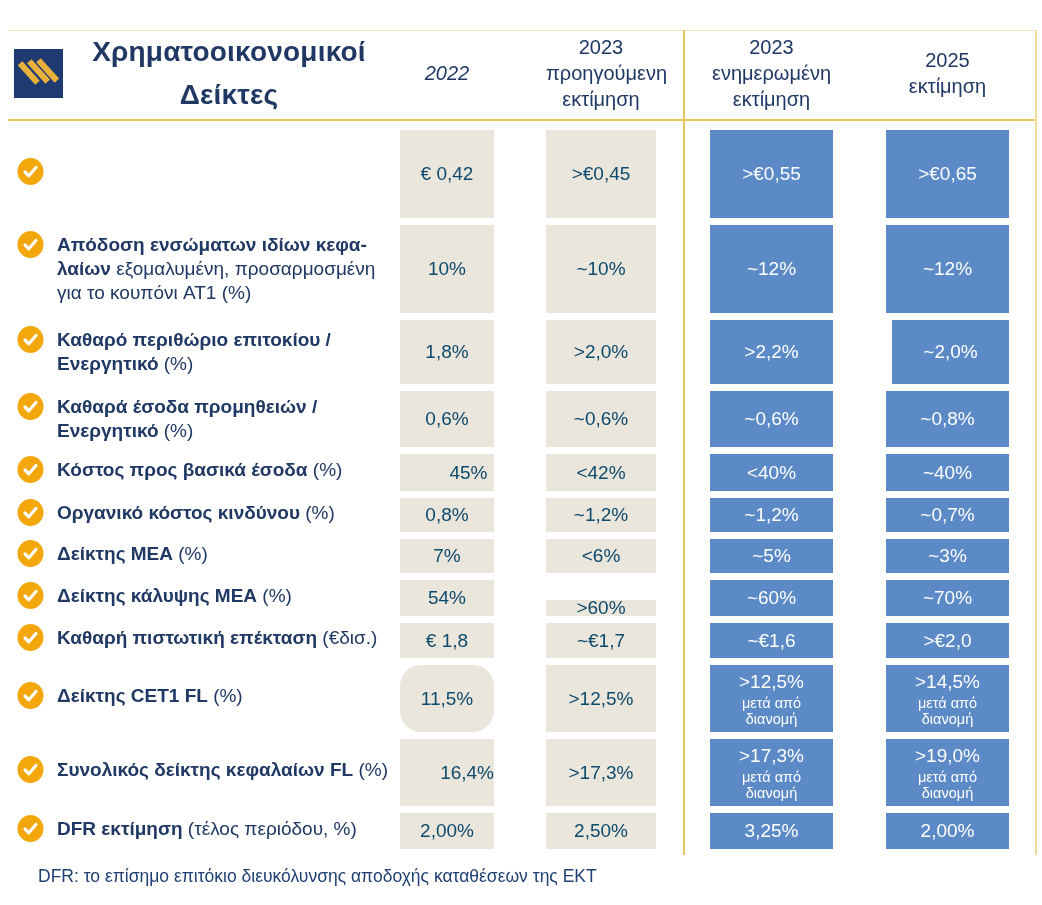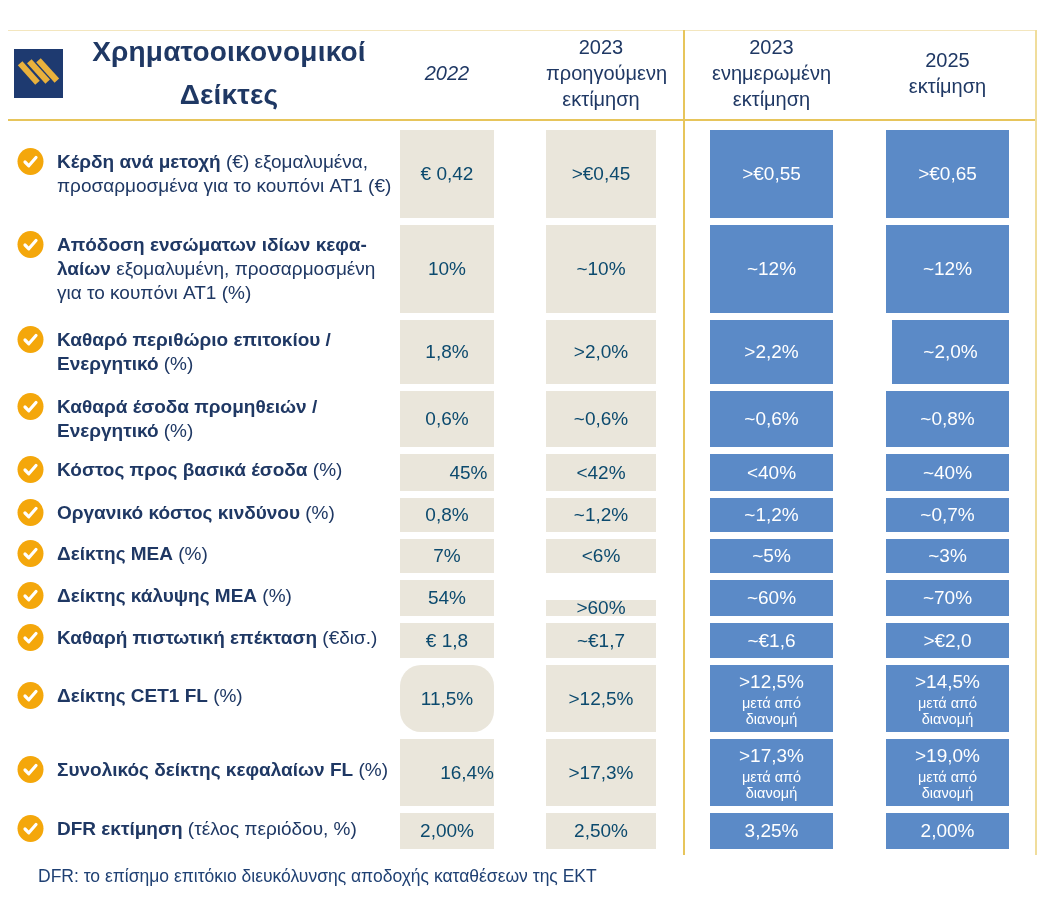--- a/index.html
+++ b/index.html
@@ -81,21 +81,20 @@
     <div class="col-head c2025">2025
 εκτίμηση</div>
   </div>
 
   <div class="rows-grid" id="table-rows">
       <div class="row-label" style="grid-row: 1;">
         <span class="check-wrap"><svg width="27" height="27" viewBox="0 0 27 27">
             <ellipse cx="13.5" cy="13.5" rx="13" ry="13.5" fill="#F4A70B"></ellipse>
             <path d="M8 14 l3.8 3.8 L19 9.5" stroke="#ffffff" stroke-width="3.2" fill="none" stroke-linecap="round" stroke-linejoin="round"></path>
           </svg></span>
-        <div class="lbl"><b>Κέρδη ανά μετοχή</b> <span>(€) εξομαλυμένα, προσαρμοσμένα για το κουπόνι AT1 (€)</span></div>
       </div>
       <div class="cell beige" style="grid-area: 1 / 3;">
         <div class="main">€ 0,42</div>
       </div>
       <div class="cell beige" style="grid-area: 1 / 5;">
         <div class="main">&gt;€0,45</div>
       </div>
       <div class="cell blue" style="grid-area: 1 / 7;">
         <div class="main">&gt;€0,55</div>
       </div>

